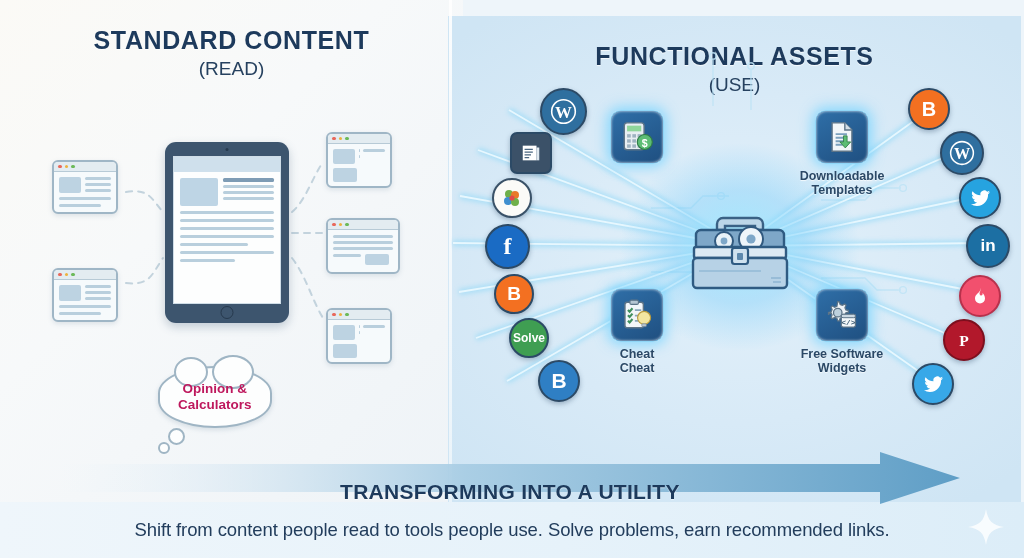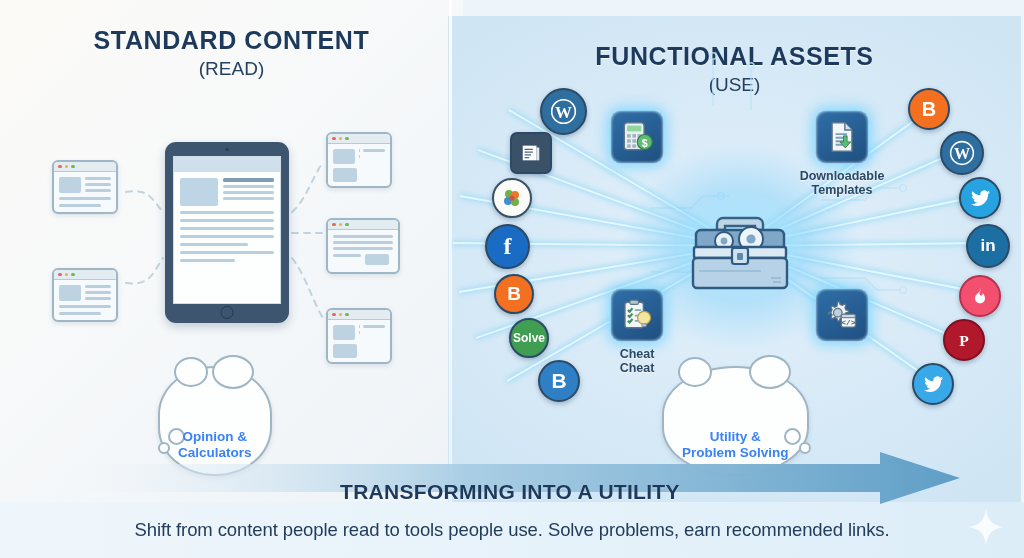--- a/index.html
+++ b/index.html
@@ -69,21 +69,21 @@
   .bubble .cloud{
     position:relative;background:#fdfefe;border:2px solid #9fb5c4;border-radius:50%/44%;
     padding:13px 18px;box-shadow:0 2px 5px rgba(90,120,145,.2);
   }
   .bubble .cloud::before,.bubble .cloud::after{
     content:"";position:absolute;background:#fdfefe;border:2px solid #9fb5c4;border-radius:50%;
   }
   .bubble .cloud::before{width:30px;height:26px;left:14px;top:-11px;}
   .bubble .cloud::after{width:38px;height:30px;right:16px;top:-13px;}
   .bubble .txt{position:relative;z-index:3;font-size:13.5px;font-weight:bold;
-    color:#3b82f6;line-height:1.18;white-space:nowrap;margin-top:48px;}
+    color:#be185d;line-height:1.18;white-space:nowrap;}
   .bub-tail{position:absolute;background:#fdfefe;border:2px solid #9fb5c4;border-radius:50%;}
 
   
   #rays{position:absolute;left:451px;top:0;width:573px;height:502px;}
 
   
   .social{
     position:absolute;border-radius:50%;border:2px solid #2c4a66;
     display:flex;align-items:center;justify-content:center;
     color:#fff;font-weight:bold;box-shadow:0 2px 5px rgba(40,70,100,.35);
@@ -469,49 +469,42 @@
   <div class="asset" style="left:783px;top:288px;">
     <div class="tile">
       <svg width="34" height="34" viewBox="0 0 24 24">
         <path d="M9 2.6l1.1.15.6 1.8 1.55.64 1.67-.88.9.78-.72 1.74.64 1.55 1.83.47v1.2l-1.83.47-.64 1.55.72 1.74-.9.78-1.67-.88-1.55.64-.6 1.8H9l-.6-1.8-1.55-.64-1.67.88-.9-.78.72-1.74-.64-1.55L2.5 11.4v-1.2l1.86-.47.64-1.55-.72-1.74.9-.78 1.67.88 1.55-.64z" fill="#eef3f7" stroke="#5d7487" stroke-width=".9"></path>
         <circle cx="9" cy="10.4" r="3" fill="#bdd0dd" stroke="#5d7487" stroke-width=".9"></circle>
         <rect x="11.5" y="11.5" width="10" height="9" rx="1.2" fill="#f4f8fa" stroke="#5d7487" stroke-width=".9"></rect>
         <rect x="11.5" y="11.5" width="10" height="2.4" rx="1.2" fill="#cbd9e3" stroke="#5d7487" stroke-width=".7"></rect>
         <text x="16.5" y="18.8" font-family="Liberation Mono,monospace" font-size="5.4" font-weight="bold" fill="#3b5a72" text-anchor="middle">&lt;/&gt;</text>
       </svg>
     </div>
+    <div class="alabel">
+      <span>Free Software</span><br><span>Widgets</span>
+    </div>
   </div>
 
   <div id="toolbox">
     <svg width="130" height="100" viewBox="0 0 130 100">
       <path d="M48 22h34a6 6 0 0 1 6 6v6h-8v-4H50v4h-8v-6a6 6 0 0 1 6-6z" fill="#bcd6e8" stroke="#3a6185" stroke-width="2.4"></path>
       <path d="M26 34h78a5 5 0 0 1 5 5v14H21V39a5 5 0 0 1 5-5z" fill="#7ea7c8" stroke="#2f5b82" stroke-width="2.4"></path>
       <circle cx="49" cy="45" r="9" fill="#e9f2f8" stroke="#31597f" stroke-width="2"></circle>
       <circle cx="49" cy="45" r="3.4" fill="#7ea7c8"></circle>
       <circle cx="76" cy="43" r="12" fill="#eef5fa" stroke="#31597f" stroke-width="2"></circle>
       <circle cx="76" cy="43" r="4.6" fill="#7ea7c8"></circle>
       <rect x="19" y="51" width="92" height="11" rx="2" fill="#dbe9f3" stroke="#2f5b82" stroke-width="2.4"></rect>
       <path d="M22 62h86a4 4 0 0 1 4 4v22a4 4 0 0 1-4 4H22a4 4 0 0 1-4-4V66a4 4 0 0 1 4-4z" fill="#b7d2e6" stroke="#2f5b82" stroke-width="2.4"></path>
       <rect x="57" y="52" width="16" height="16" rx="2.5" fill="#cfe2ef" stroke="#2f5b82" stroke-width="2.2"></rect>
       <rect x="62" y="57" width="6" height="7" rx="1" fill="#5d89ad"></rect>
       <path d="M24 75h62" stroke="#9cc0da" stroke-width="2"></path>
       <path d="M96 82h10M98 86h8" stroke="#8fb5d2" stroke-width="1.6"></path>
     </svg>
   </div>
 
-  <div class="bubble" style="left:662px;top:366px;z-index:9;">
-    <div class="cloud">
-      <div class="txt">
-        <span>Utility &amp;</span><br>
-        <span>Problem Solving</span>
-      </div>
-    </div>
-    <div class="bub-tail" style="width:13px;height:13px;right:8px;top:62px;"></div>
-    <div class="bub-tail" style="width:8px;height:8px;right:-2px;top:76px;"></div>
-  </div>
 
   <svg id="arrowband" viewBox="0 0 1024 52" preserveAspectRatio="none">
     <defs>
       <linearGradient id="agrad" x1="0" y1="0" x2="1" y2="0">
         <stop offset="0%" stop-color="#eaf4fa" stop-opacity="0"></stop>
         <stop offset="16%" stop-color="#dceaf4" stop-opacity=".55"></stop>
         <stop offset="45%" stop-color="#a8cde4" stop-opacity=".95"></stop>
         <stop offset="100%" stop-color="#5f9ec6" stop-opacity="1"></stop>
       </linearGradient>
     </defs>

